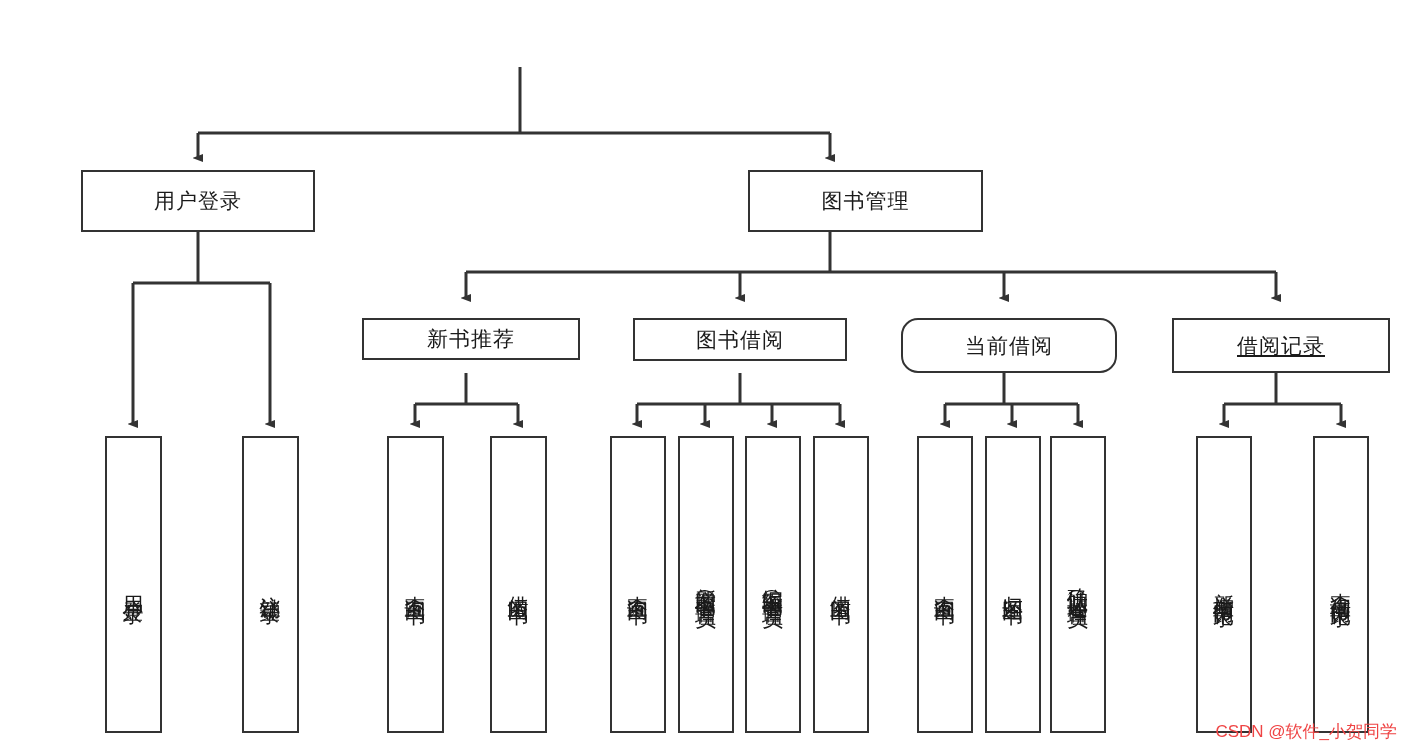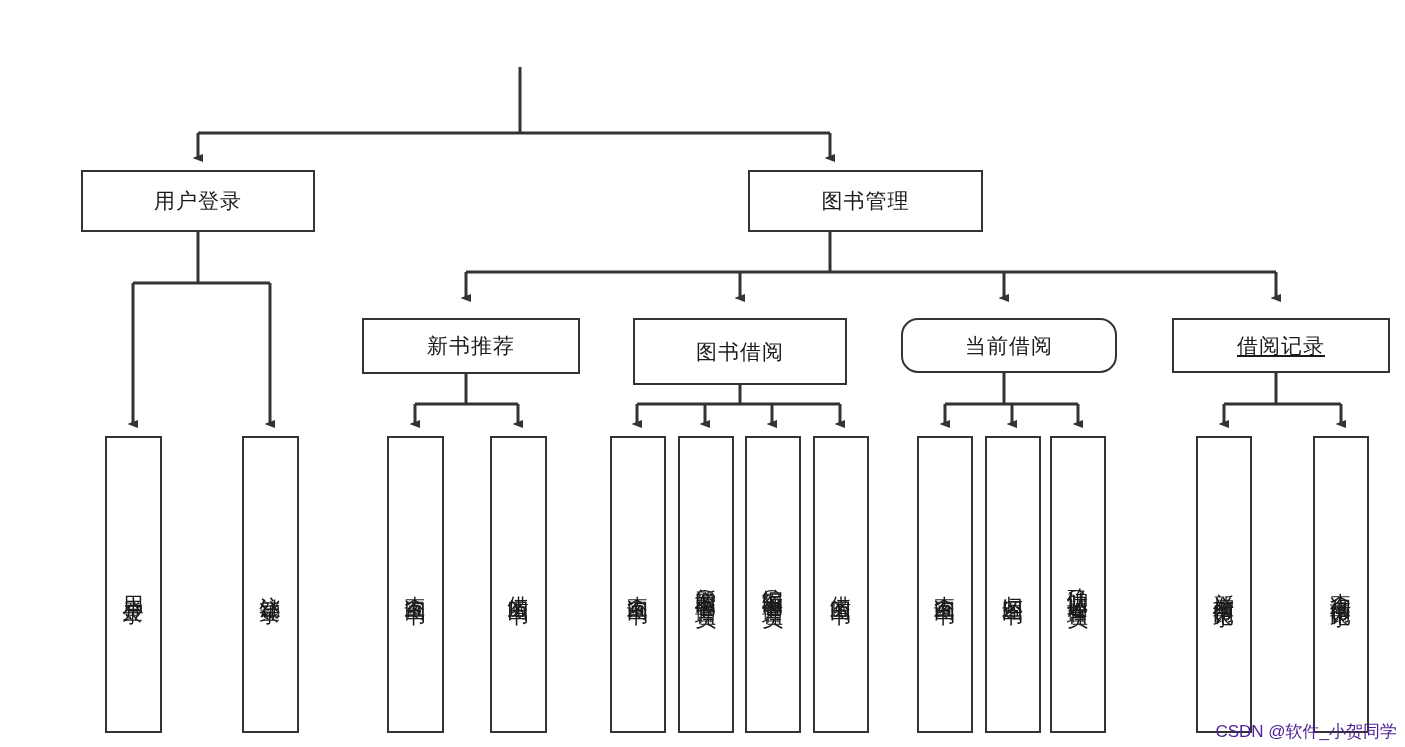--- a/index.html
+++ b/index.html
@@ -53,21 +53,21 @@
     white-space: nowrap;
   }
   .label {
     display: block;
   }
   .watermark {
     position: absolute;
     right: 8px;
     bottom: 4px;
     font-size: 17px;
-    color: #4c1d95;
+    color: #ef4444;
     z-index: 3;
     white-space: nowrap;
   }
 </style>
 </head>
 <body>
 
 <div id="canvas">
 
   <svg id="connectors" viewBox="0 0 1405 747">
@@ -121,24 +121,24 @@
   </svg>
 
 
   <div class="node horiz" style="left:81px; top:170px; width:234px; height:62px;">
     <span class="label">用户登录</span>
   </div>
   <div class="node horiz" style="left:711px; top:170px; width:235px; height:62px;margin-left:37px;">
     <span class="label">图书管理</span>
   </div>
 
-  <div class="node horiz" style="left:362px; top:318px; width:218px; height:56px;">
+  <div class="node horiz" style="left:362px; top:318px; width:218px; height:42px;">
     <span class="label">新书推荐</span>
   </div>
-  <div class="node horiz" style="left:633px; top:318px; width:214px; height:67px;">
+  <div class="node horiz" style="left:633px; top:318px; width:214px; height:43px;">
     <span class="label">图书借阅</span>
   </div>
   <div class="node horiz" style="left:901px; top:318px; width:216px; height:55px;border-radius:17px;">
     <span class="label">当前借阅</span>
   </div>
   <div class="node horiz" style="left:1172px; top:318px; width:218px; height:55px;text-decoration:underline;">
     <span class="label">借阅记录</span>
   </div>
 
   <div class="node vert" style="left:105px; top:436px; width:57px; height:297px;">

